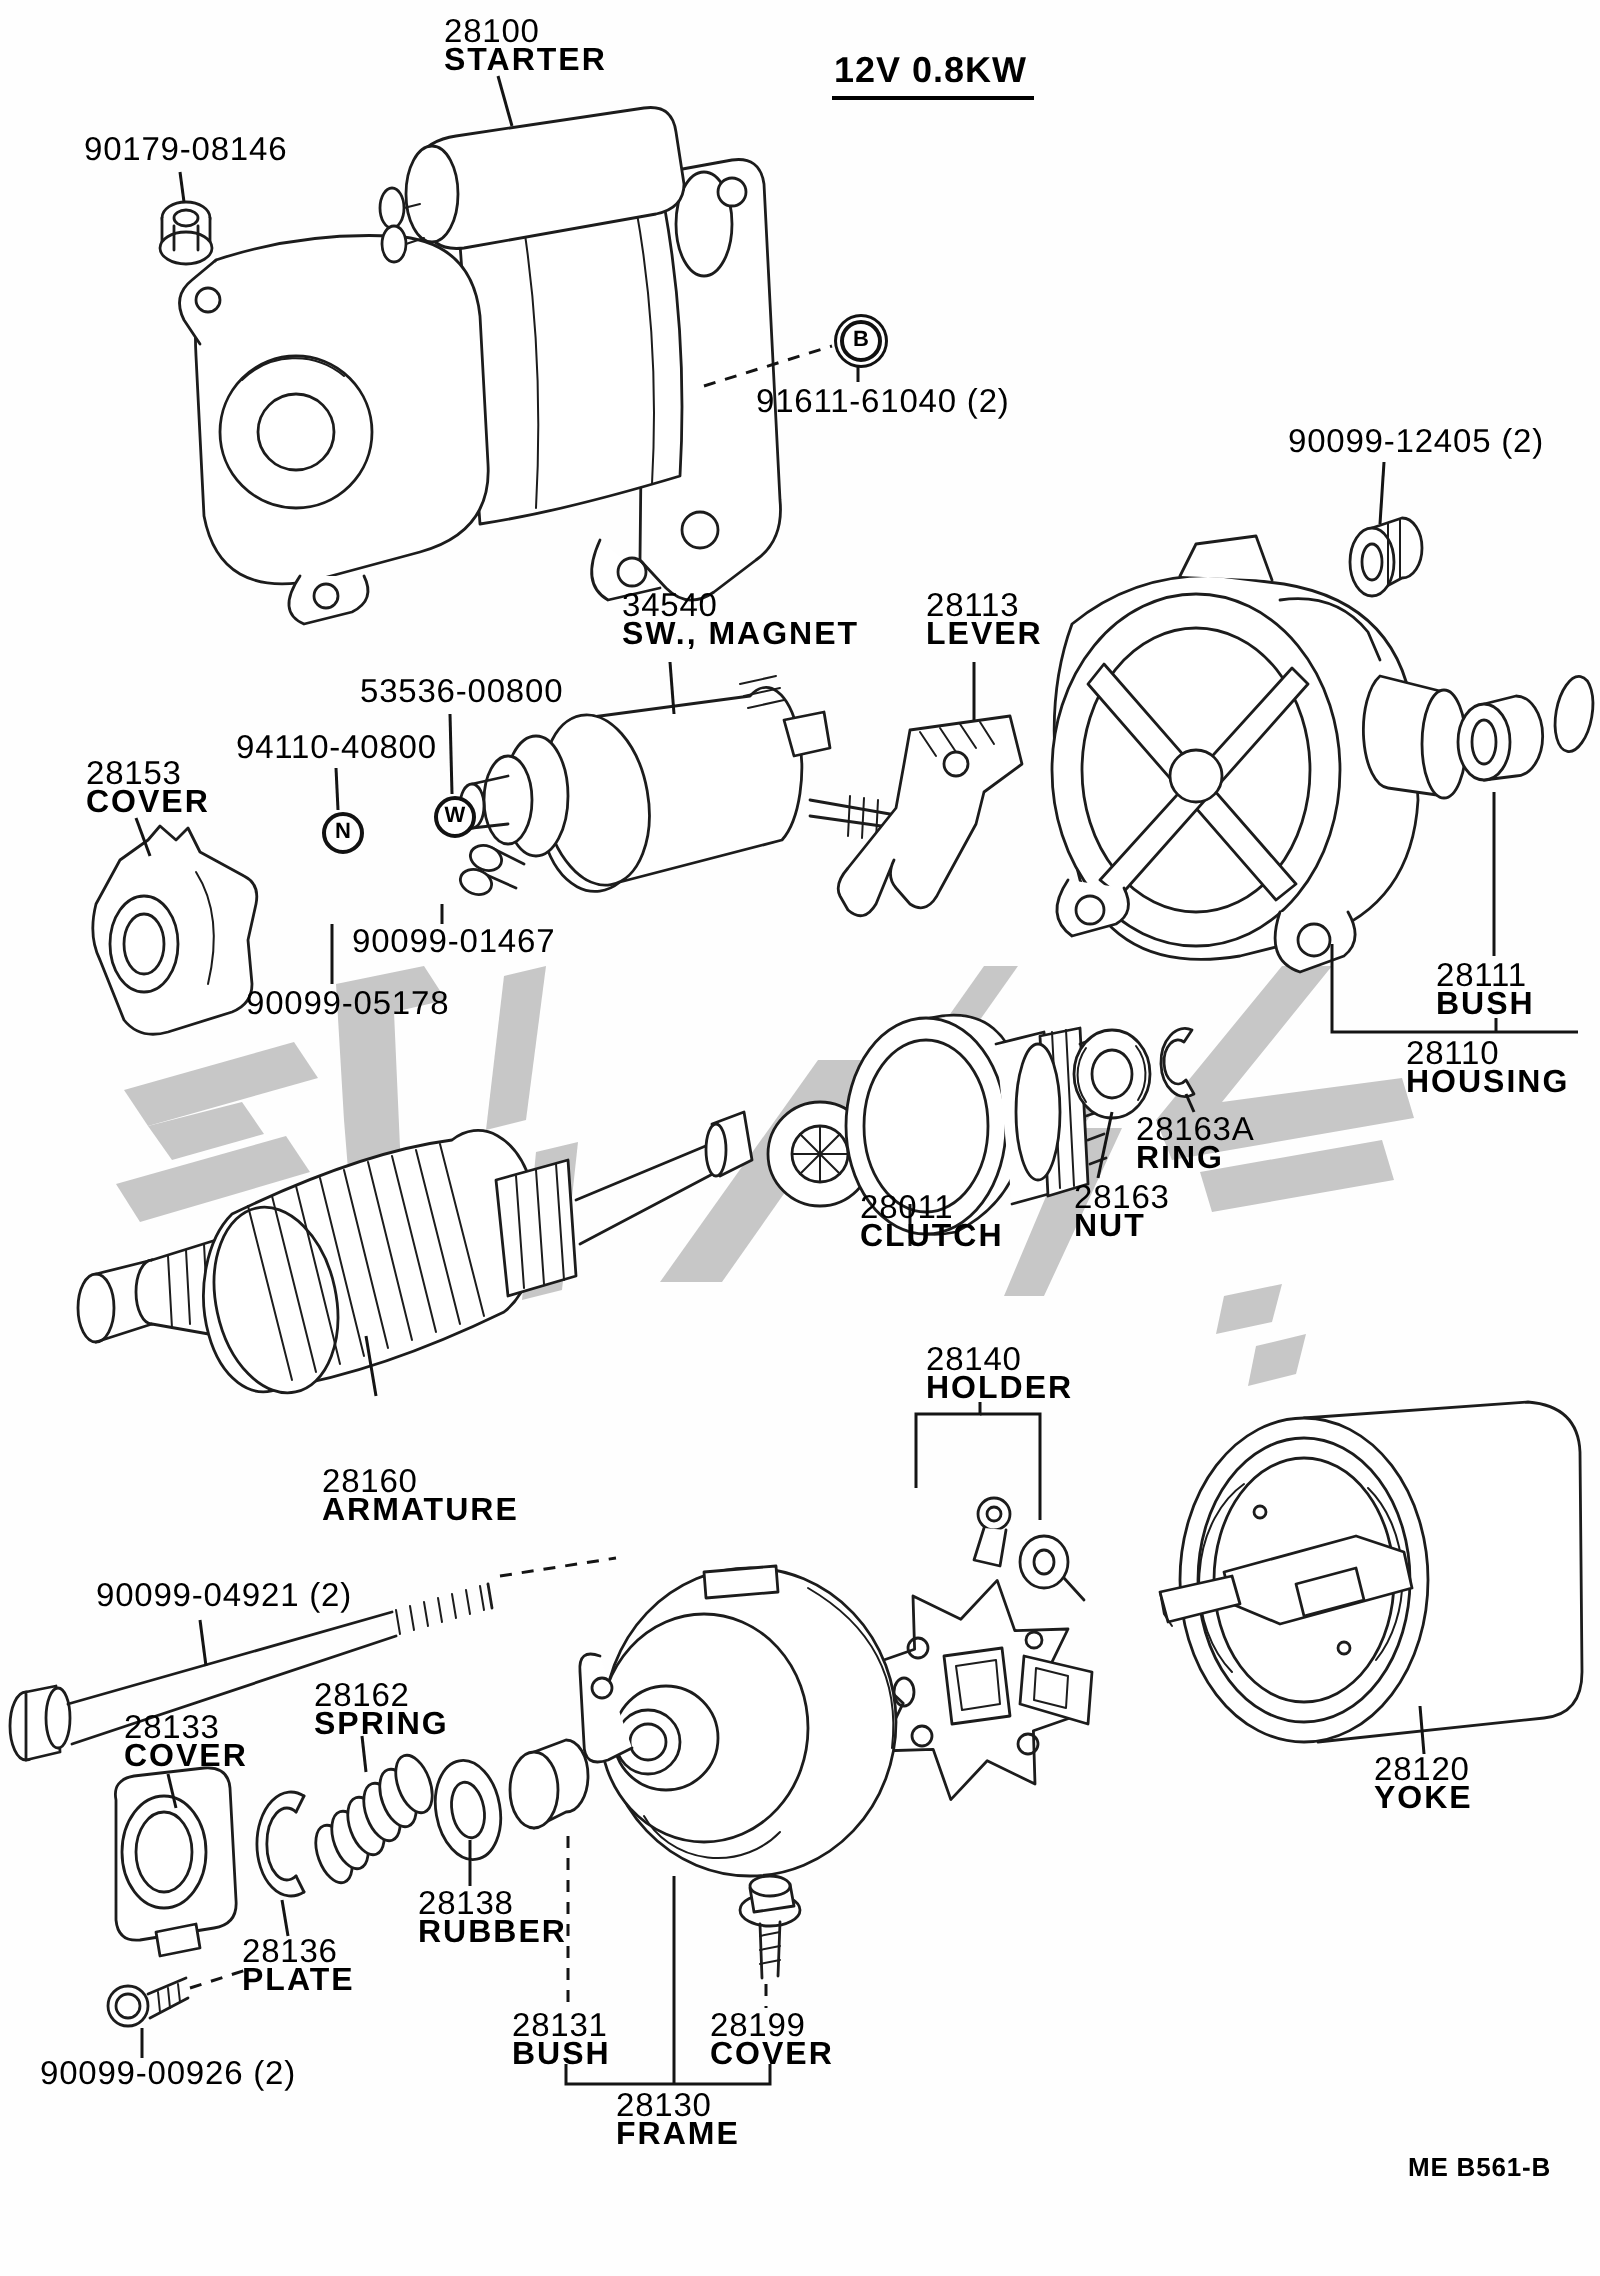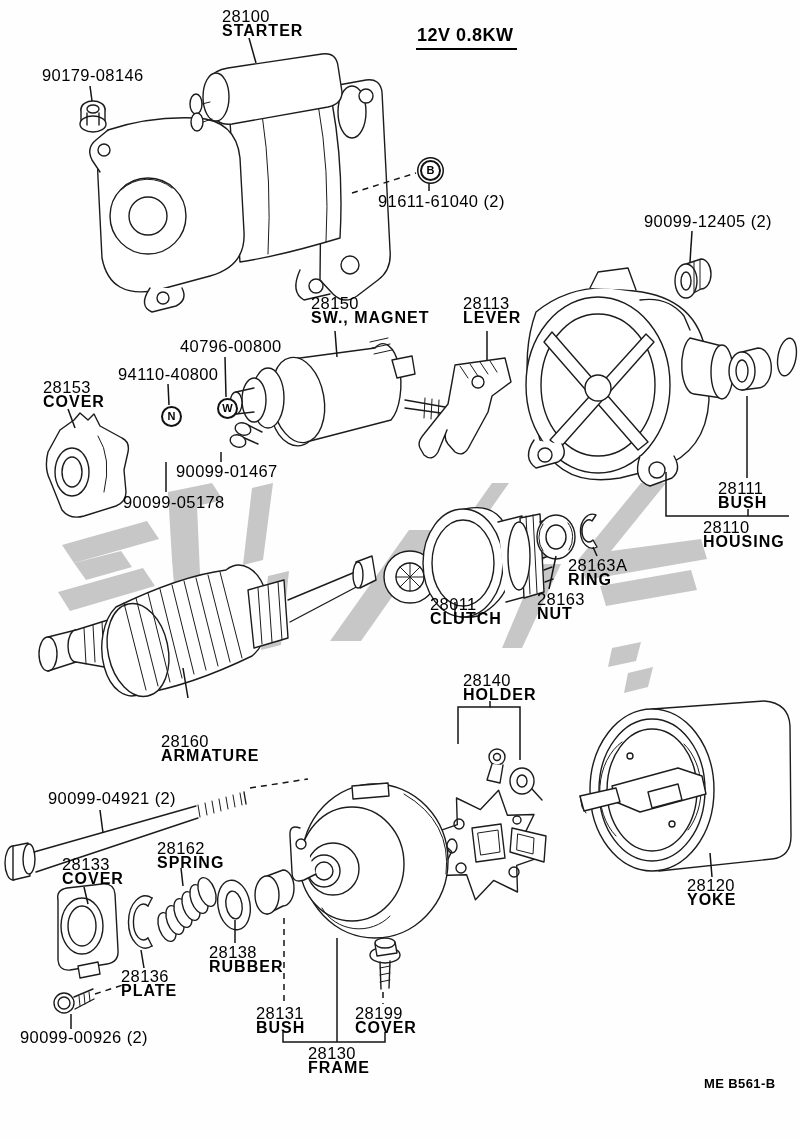--- a/index.html
+++ b/index.html
@@ -339,31 +339,31 @@
 
   <div class="lbl" style="left:378px;top:193px">
     <div class="num">91611-61040 (2)</div>
   </div>
 
   <div class="lbl" style="left:644px;top:213px">
     <div class="num">90099-12405 (2)</div>
   </div>
 
   <div class="lbl" style="left:311px;top:295px">
-    <div class="num">28150</div>
+    <div class="num">34540</div>
     <div class="cap">SW., MAGNET</div>
   </div>
 
   <div class="lbl" style="left:463px;top:295px">
     <div class="num">28113</div>
     <div class="cap">LEVER</div>
   </div>
 
   <div class="lbl" style="left:180px;top:338px">
-    <div class="num">40796-00800</div>
+    <div class="num">53536-00800</div>
   </div>
 
   <div class="lbl" style="left:118px;top:366px">
     <div class="num">94110-40800</div>
   </div>
 
   <div class="lbl" style="left:43px;top:379px">
     <div class="num">28153</div>
     <div class="cap">COVER</div>
   </div>

